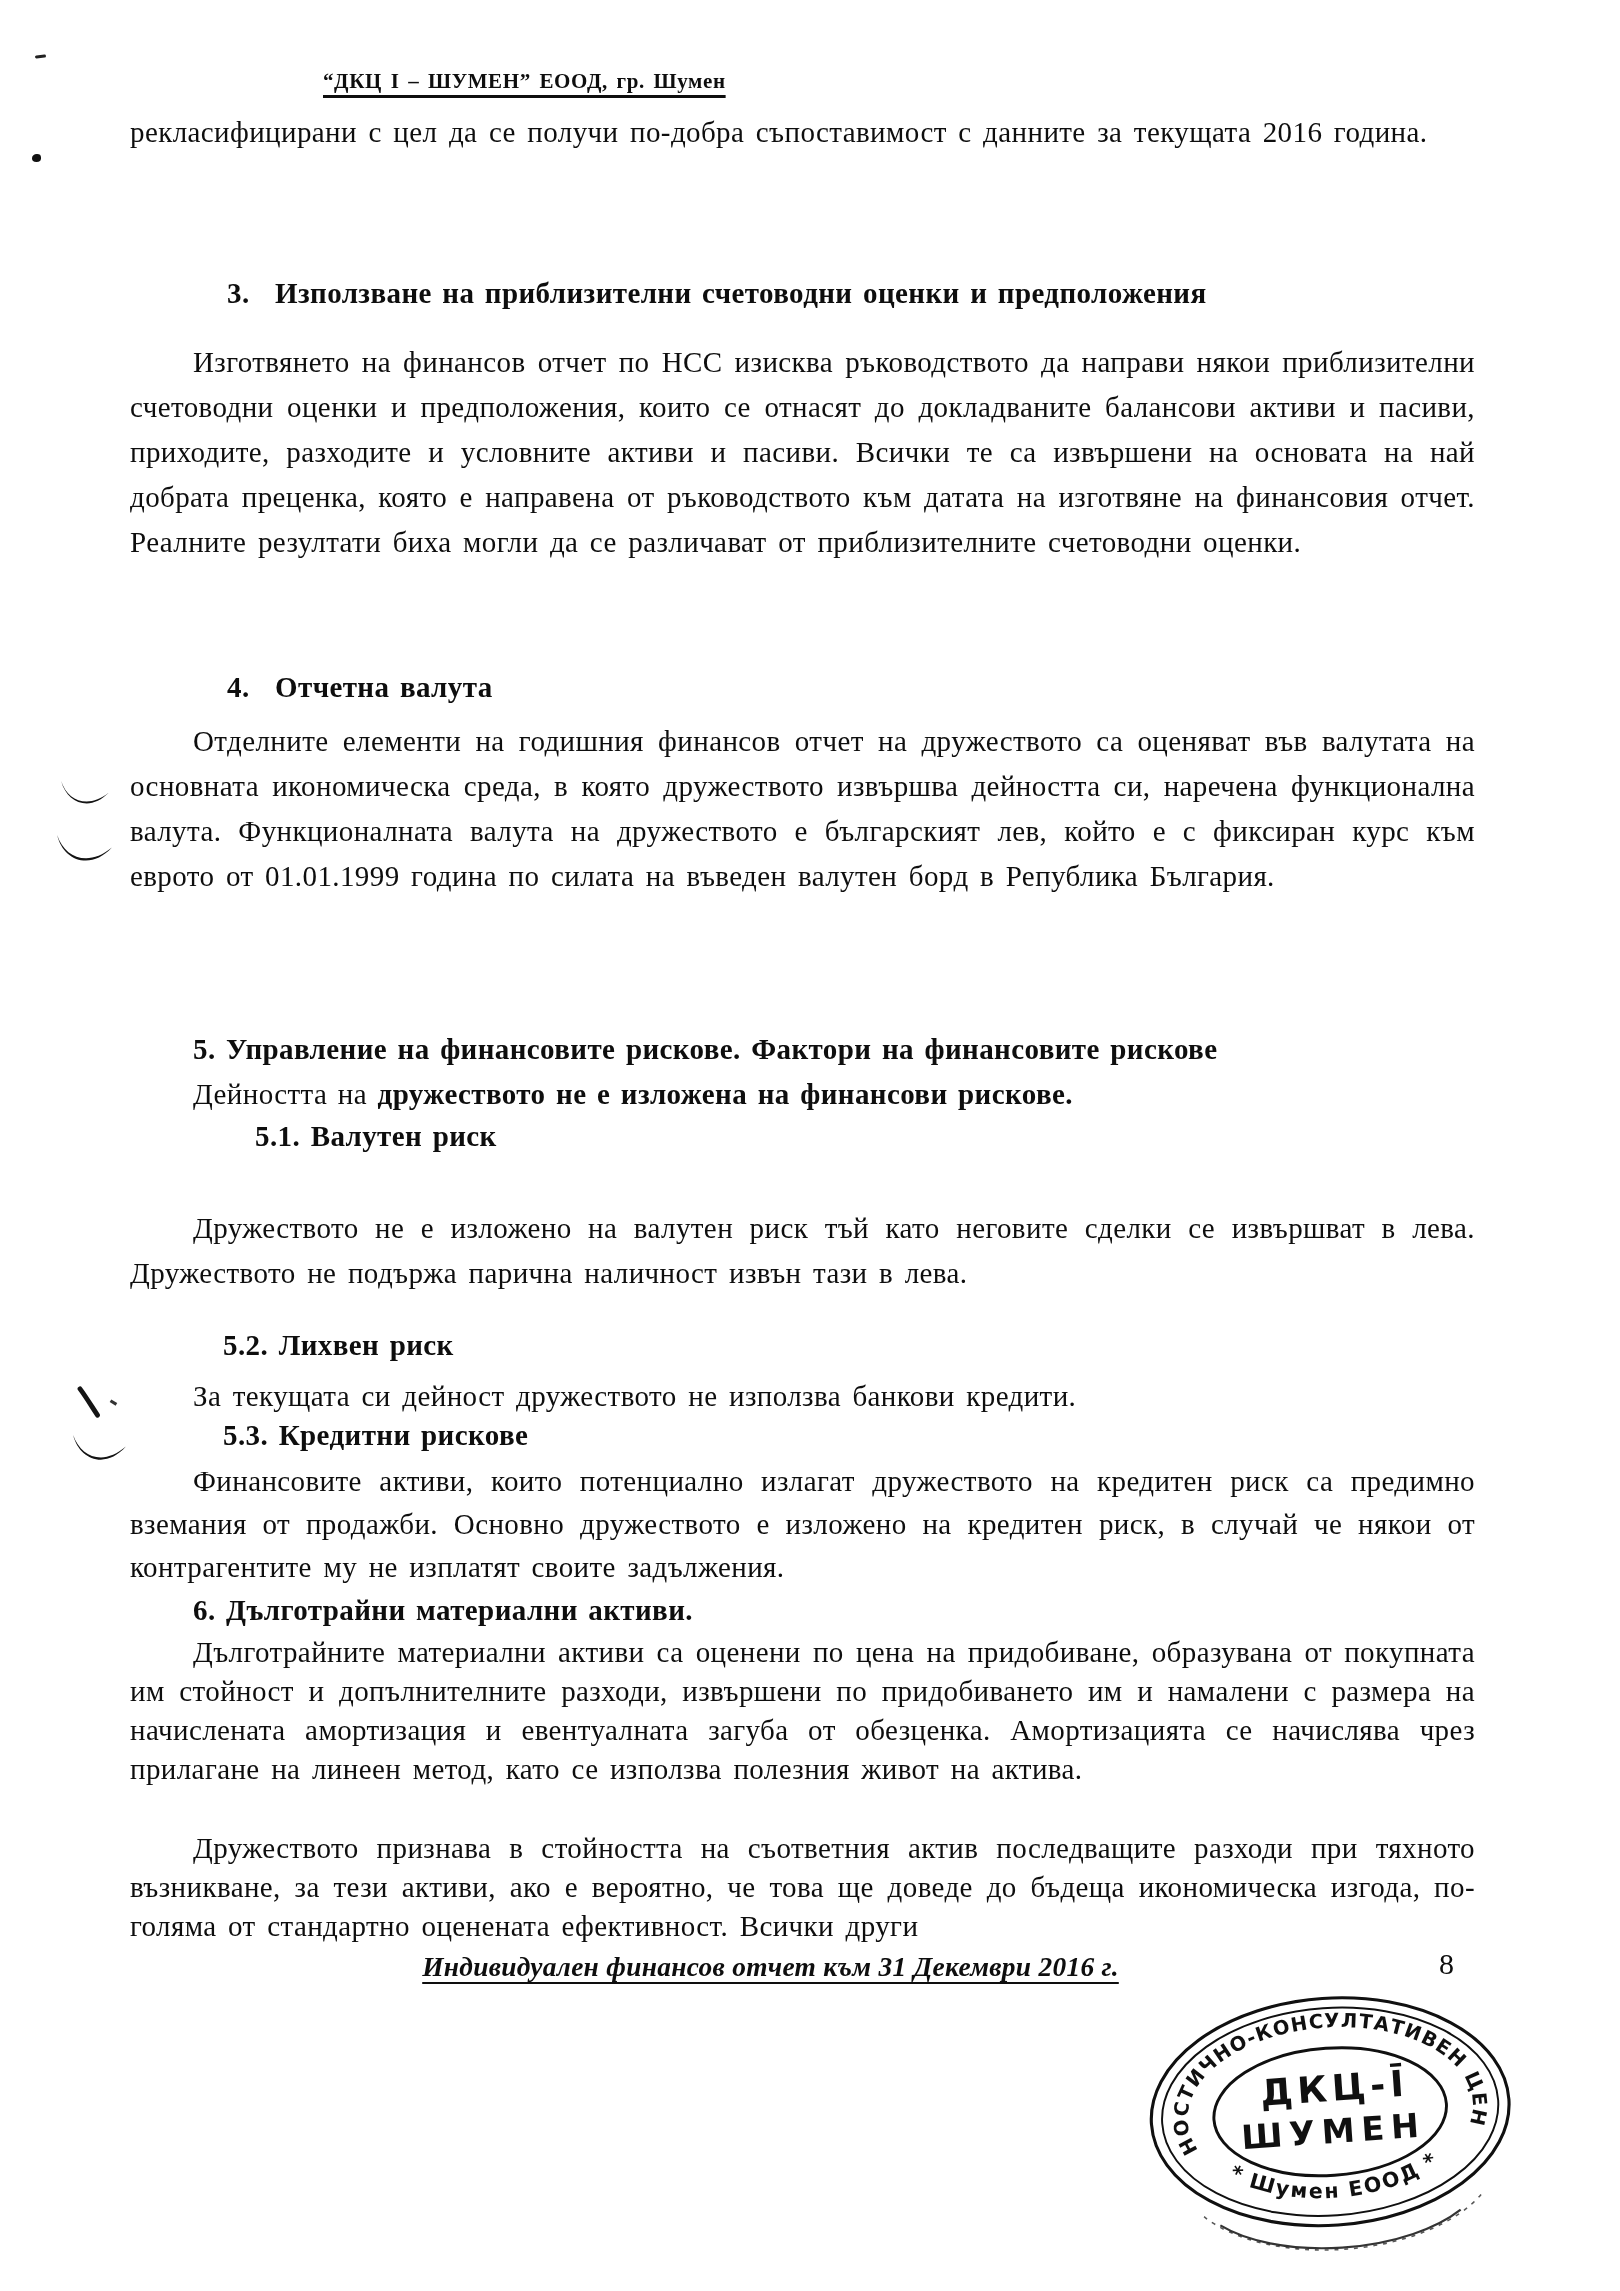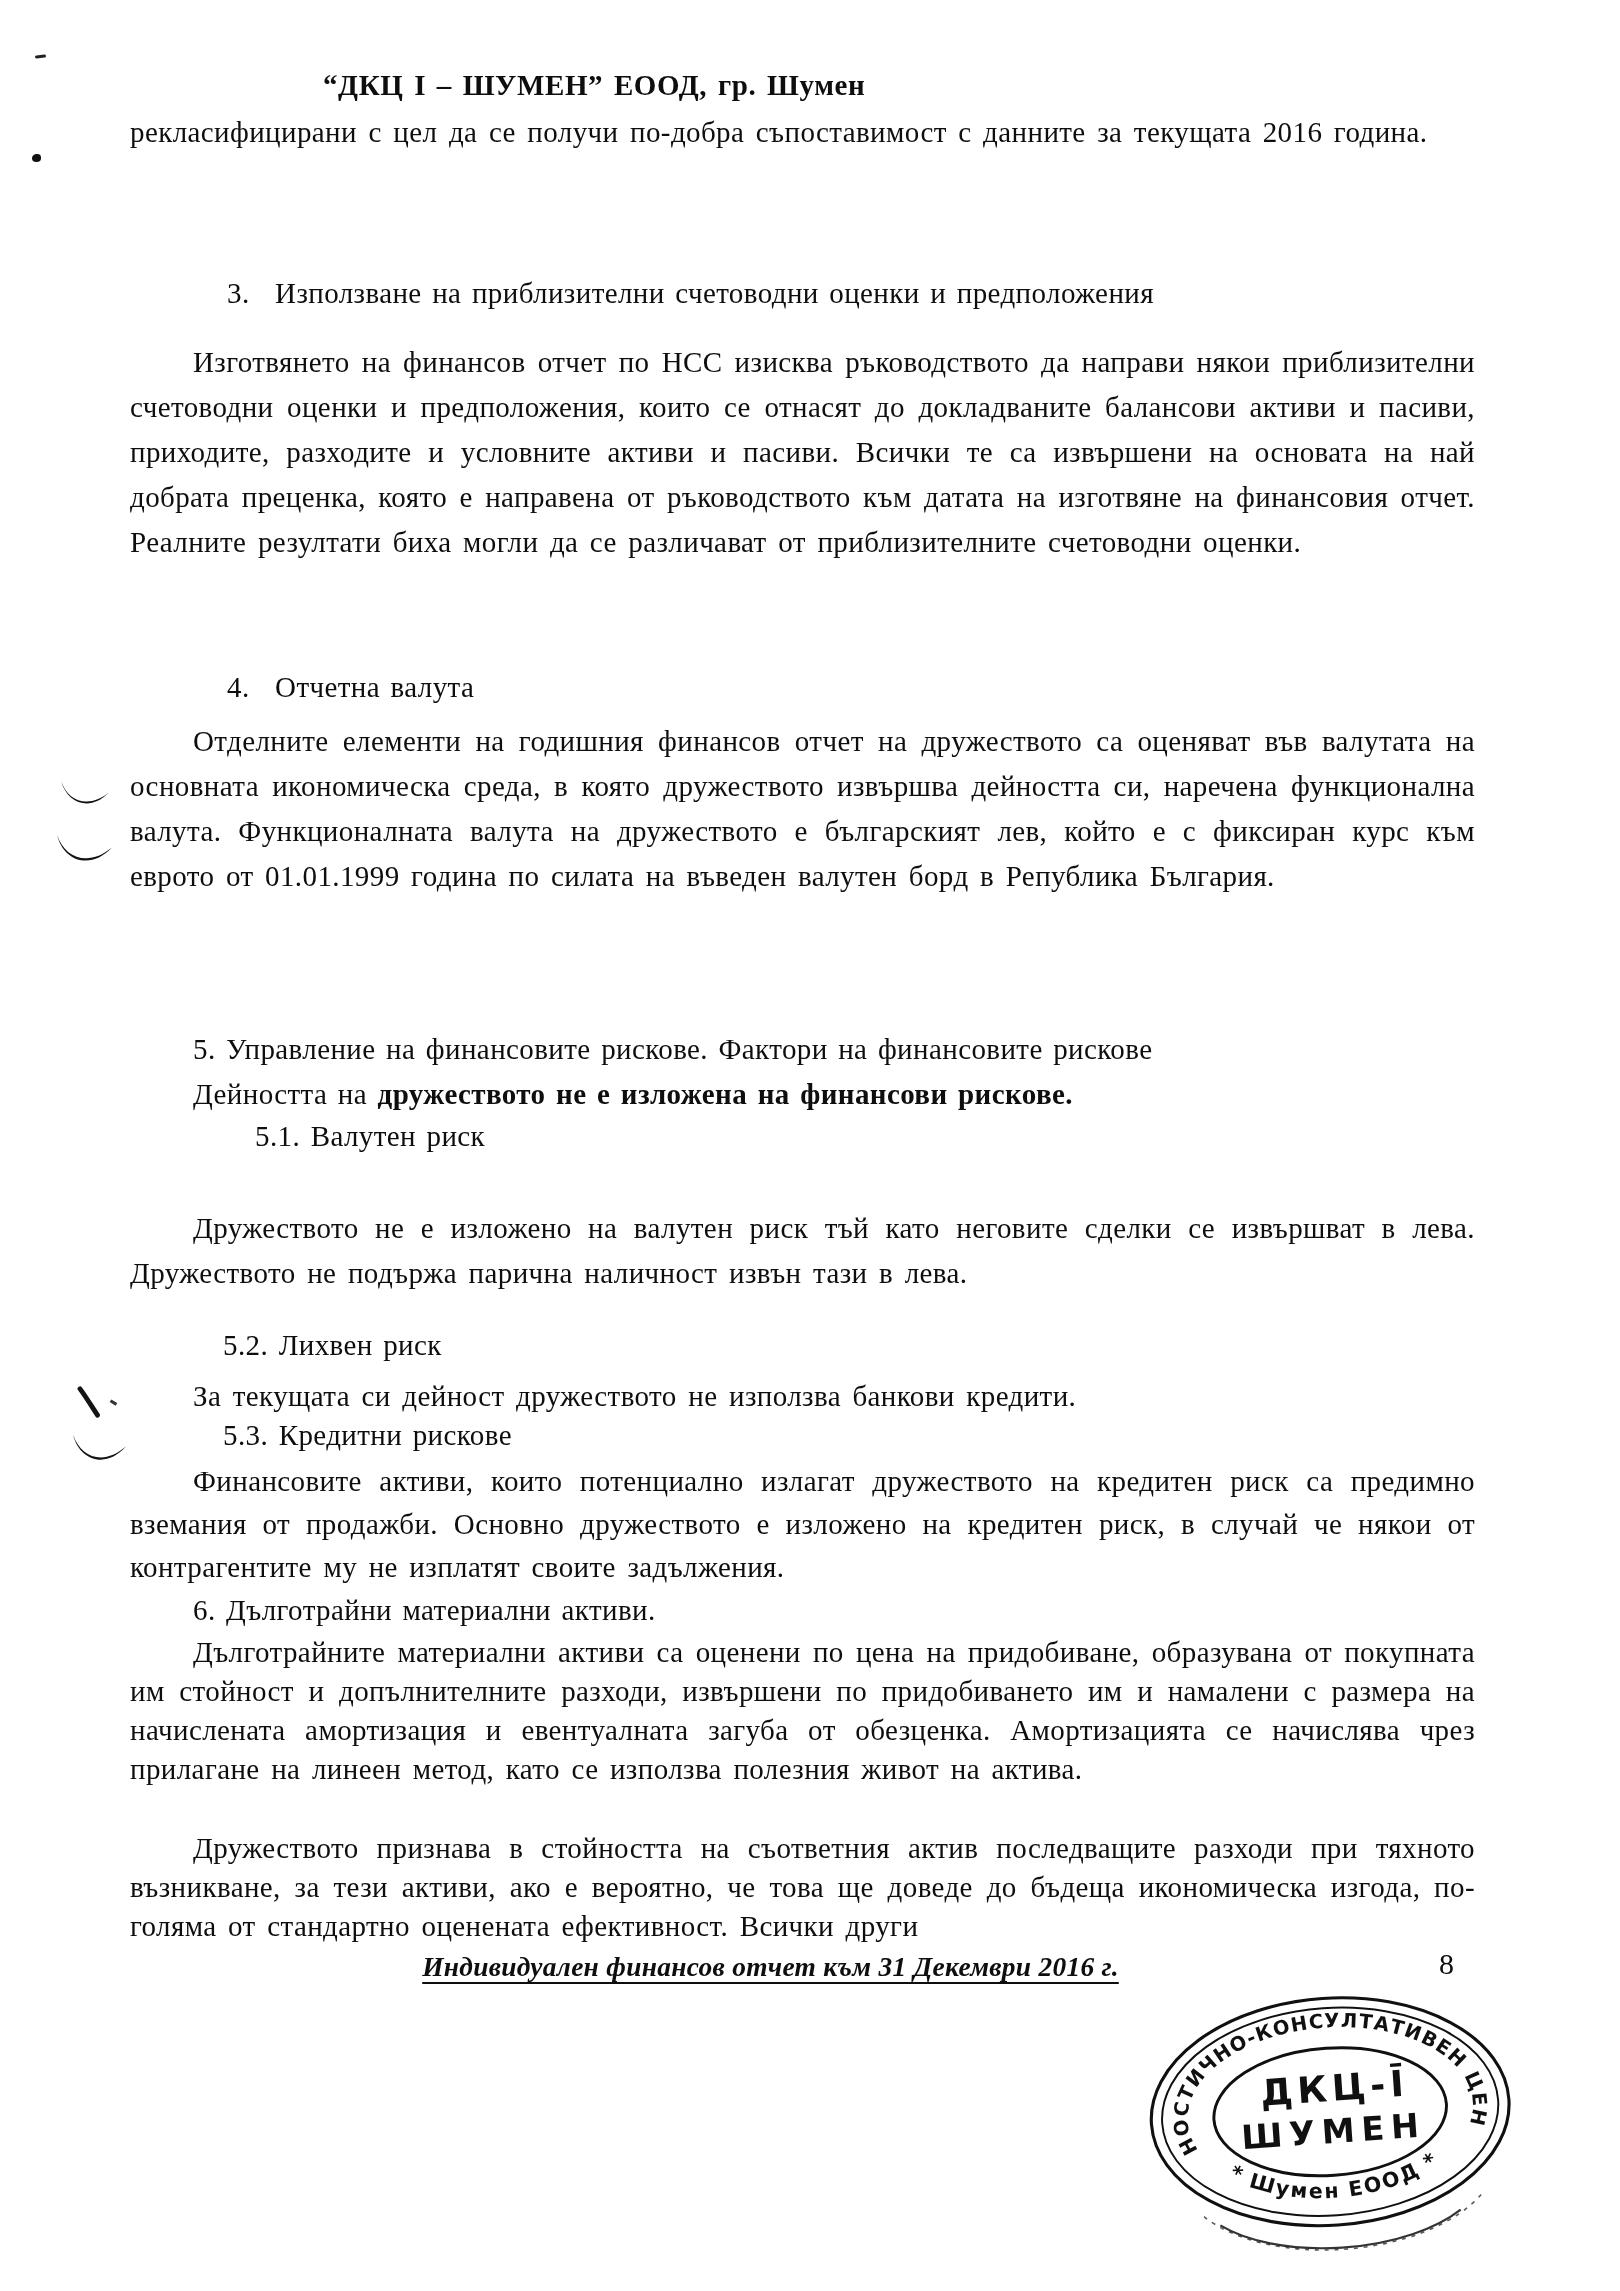--- a/index.html
+++ b/index.html
@@ -16,29 +16,30 @@
   .body-text{
     left:130px;width:1345px;
     font-size:29px;line-height:45px;
     text-align:justify;
     letter-spacing:0.4px;word-spacing:3.9px;
   }
   .indent{text-indent:63px;}
   .lh40{line-height:39px;}
   .lh44{line-height:43px;}
   .heading{
-    font-size:29px;font-weight:normal;
+    font-size:29px;font-weight:bold;
     letter-spacing:0.4px;word-spacing:2.9px;
     white-space:nowrap;
   }
   .hnum{display:inline-block;margin-right:25.5px;}
   .title{
     left:323px;top:69px;
-    font-size:29px;font-weight:bold;
+    font-size:21px;font-weight:bold;
     letter-spacing:0.6px;word-spacing:2.9px;
+    text-decoration:underline;
     text-decoration-thickness:2.5px;
     text-underline-offset:6.9px;
     white-space:nowrap;
   }
   .subtitle-line{font-size:29px;letter-spacing:0.4px;word-spacing:2.9px;white-space:nowrap;}
   .subtitle-line b{font-weight:bold;}
   .footer-caption{
     left:98px;width:1345px;top:1952px;
     text-align:center;
     font-style:italic;font-size:27.4px;font-weight:bold;

